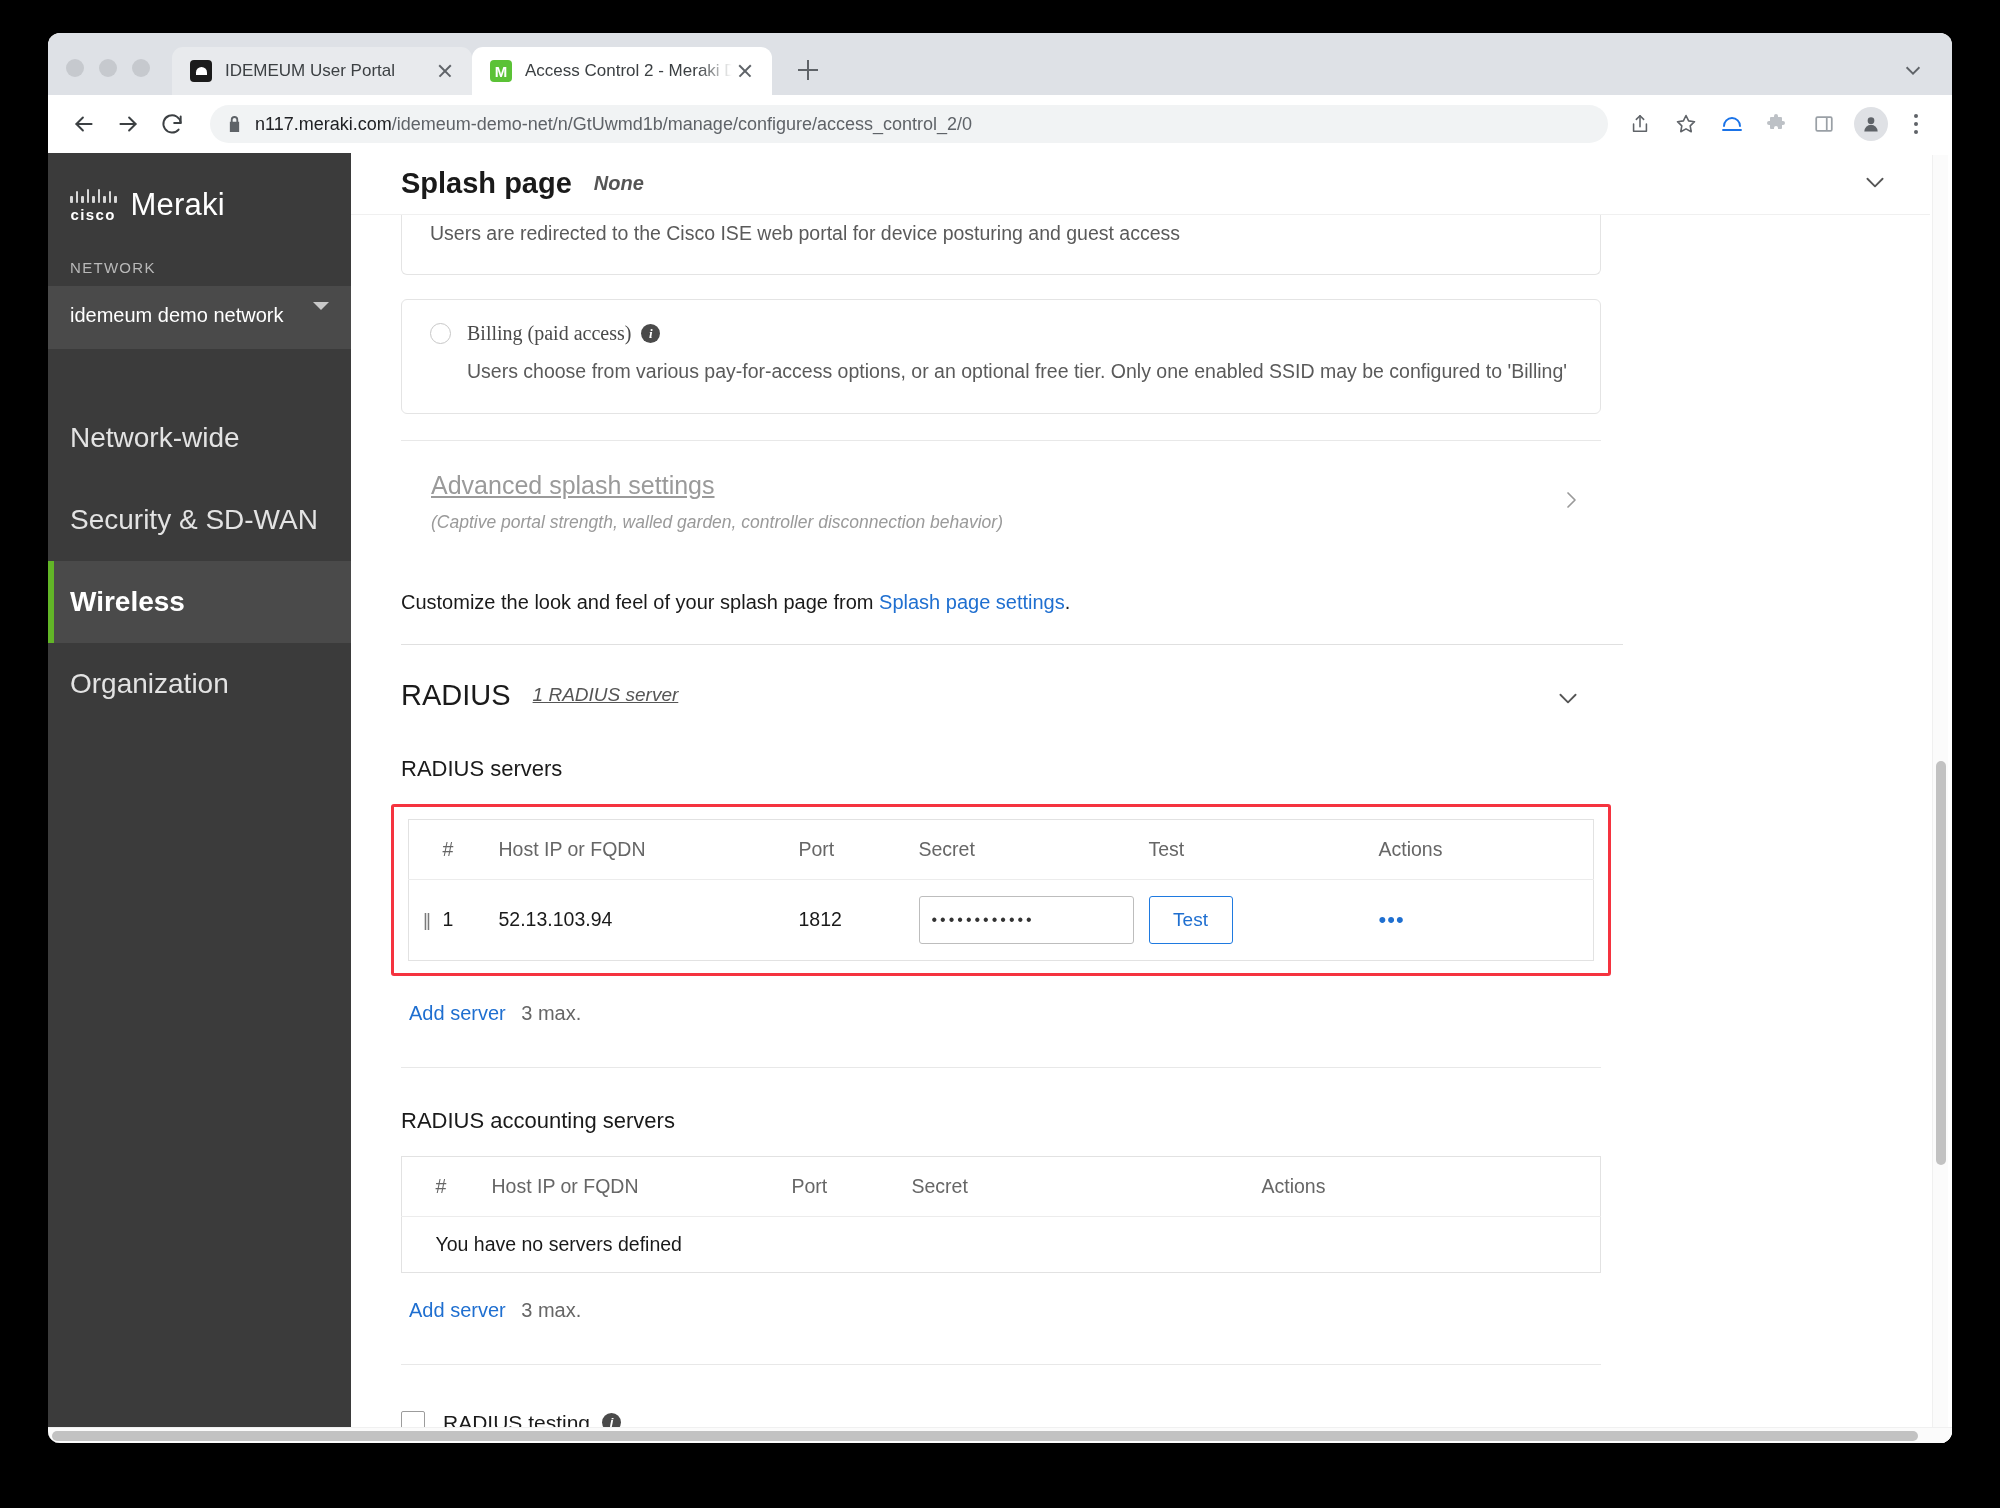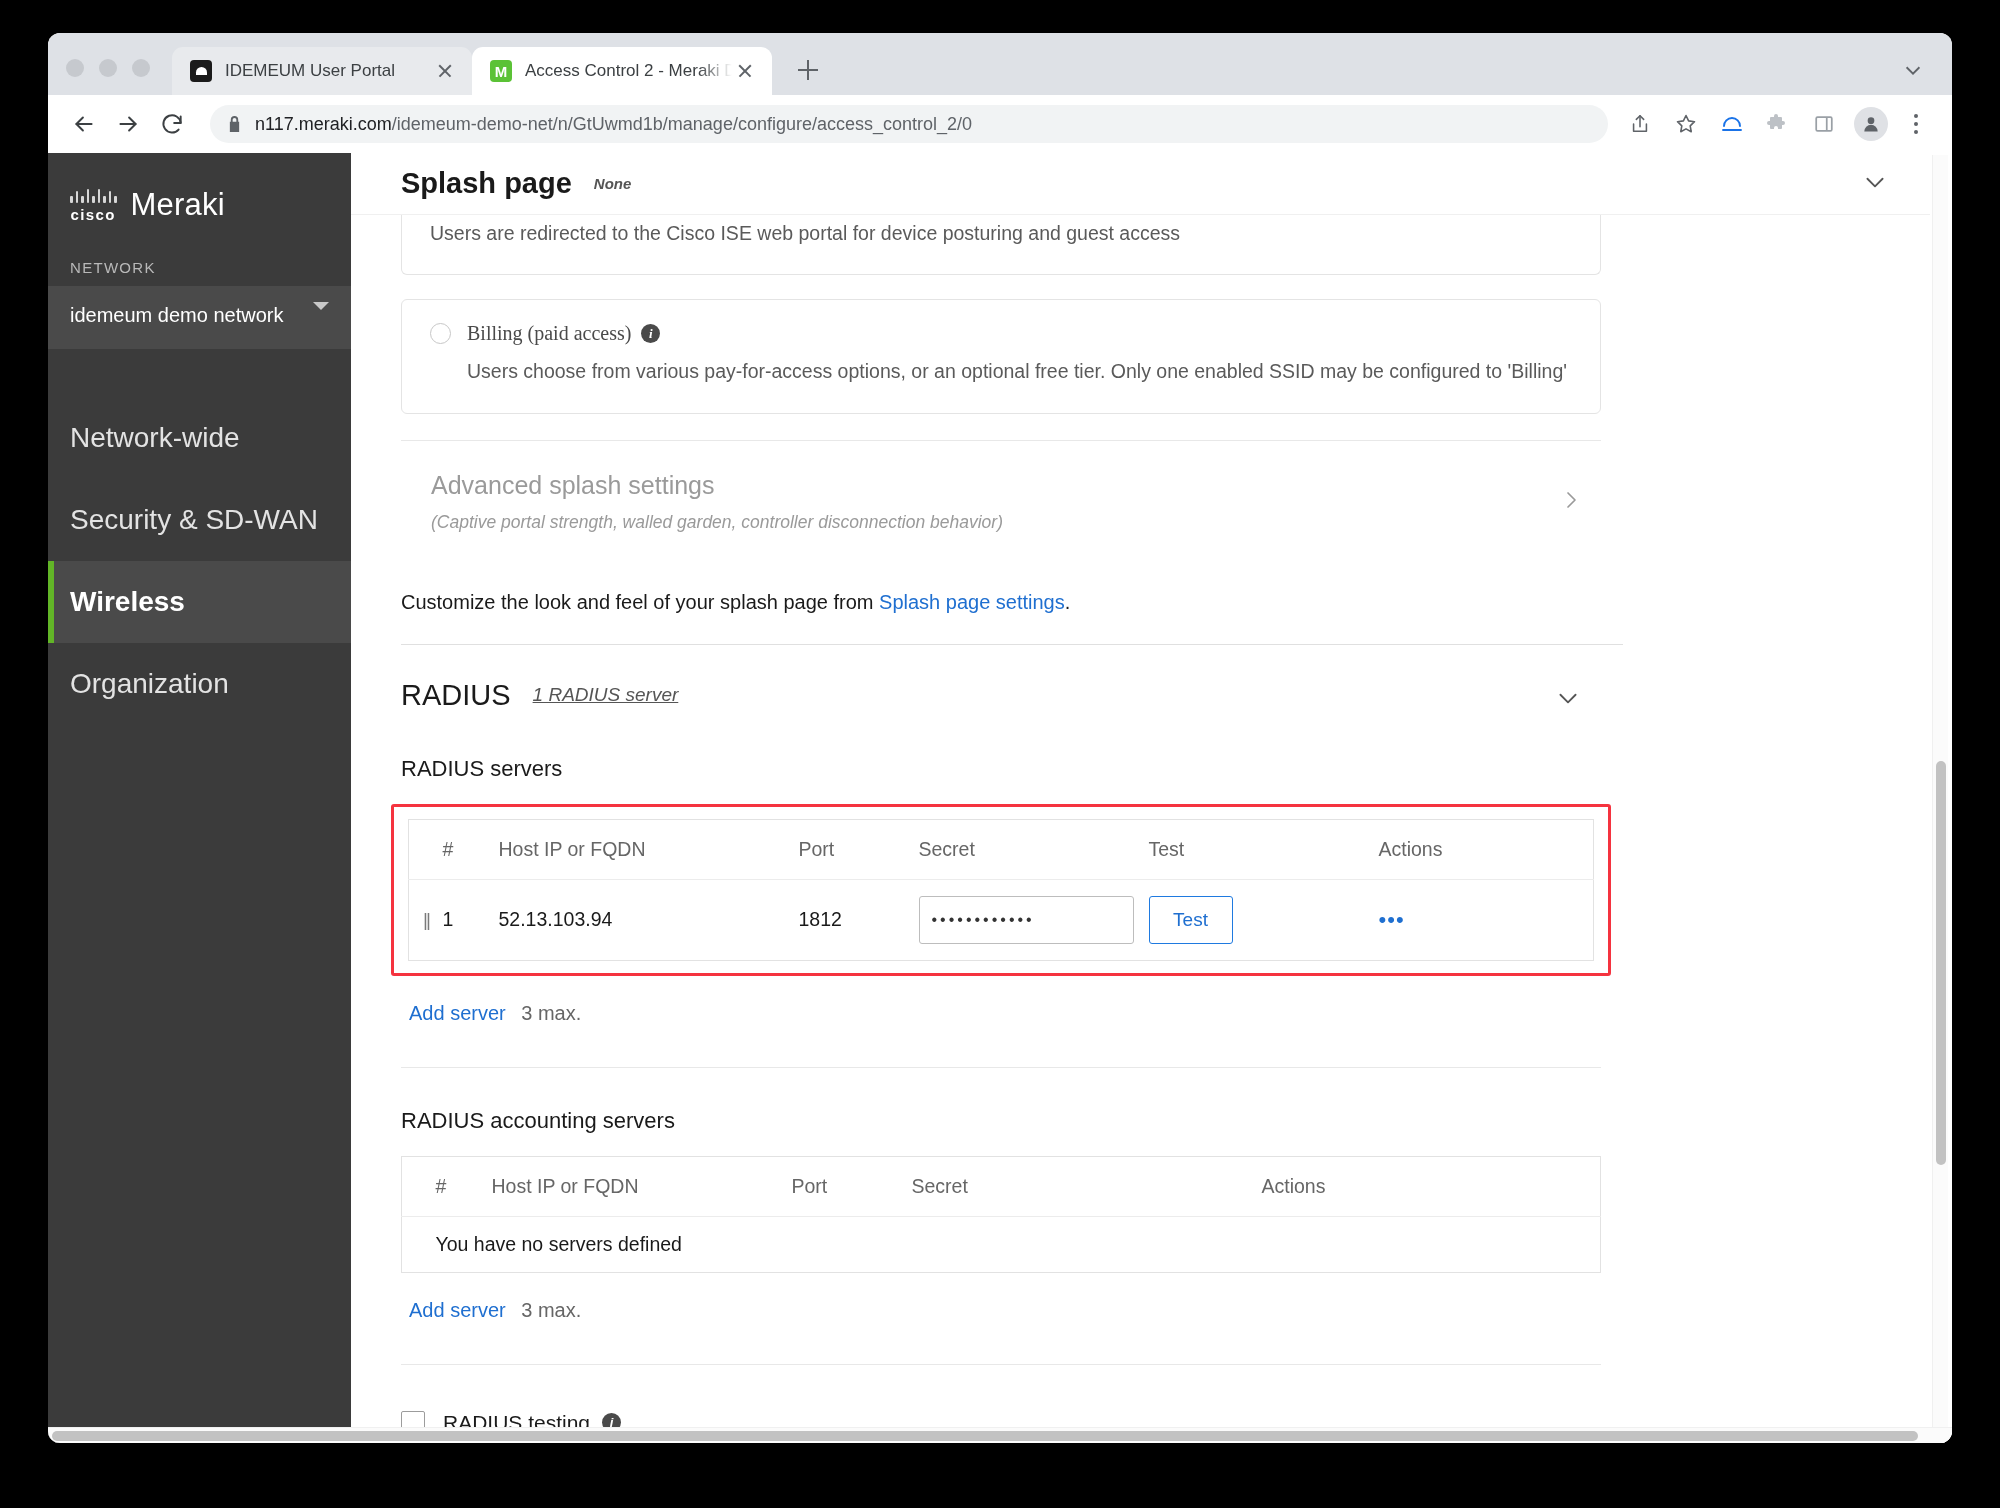--- a/index.html
+++ b/index.html
@@ -188,21 +188,21 @@
   }
   .sticky-header {
     position: absolute; left: 0; right: 22px; top: 0; height: 62px;
     background: #fff; z-index: 5;
     display: flex; align-items: center;
     padding-left: 50px;
     border-bottom: 1px solid #f0f0f0;
     font-weight: bold;
   }
   .sticky-header .h-title { font-size: 29px; color: #1a1a1a; }
-  .sticky-header .h-sub { font-size: 15px; color: #555; font-style: italic; margin-left: 22px; }
+  .sticky-header .h-sub { font-size: 20px; color: #555; font-style: italic; margin-left: 22px; }
   .sticky-header .h-chev { position: absolute; right: 42px; color: #555; }
 
   .scroll-area {
     position: absolute; inset: 0; padding-left: 50px; padding-right: 22px;
   }
   .inner { max-width: 1200px; }
 
   .opt-card {
     border: 1px solid #e4e4e4; border-radius: 6px;
     padding: 22px 28px 26px 28px;
@@ -220,21 +220,21 @@
     color: #fff; font-size: 13px; font-weight: bold; font-style: italic;
     display: inline-flex; align-items: center; justify-content: center;
   }
 
   .hr { border-top: 1px solid #e8e8e8; margin: 26px 0 0 0; }
 
   .adv-row {
     display: flex; align-items: center; justify-content: space-between;
     padding: 30px 18px 30px 30px;
   }
-  .adv-title { font-size: 25px; color: #9a9a9a; margin-bottom: 12px; }
+  .adv-title { font-size: 25px; color: #9a9a9a; margin-bottom: 12px; text-decoration: underline; }
   .adv-sub { font-size: 17.5px; color: #9a9a9a; font-style: italic; }
   .adv-chev { color: #9a9a9a; }
 
   .customize {
     font-size: 20px; color: #1a1a1a; padding: 28px 0 30px 0;
   }
   .link { color: #1f6fd0; }
   a.link { text-decoration: none; }
 
   .section-hr { border-top: 1px solid #e0e0e0; margin-right: -22px; }

